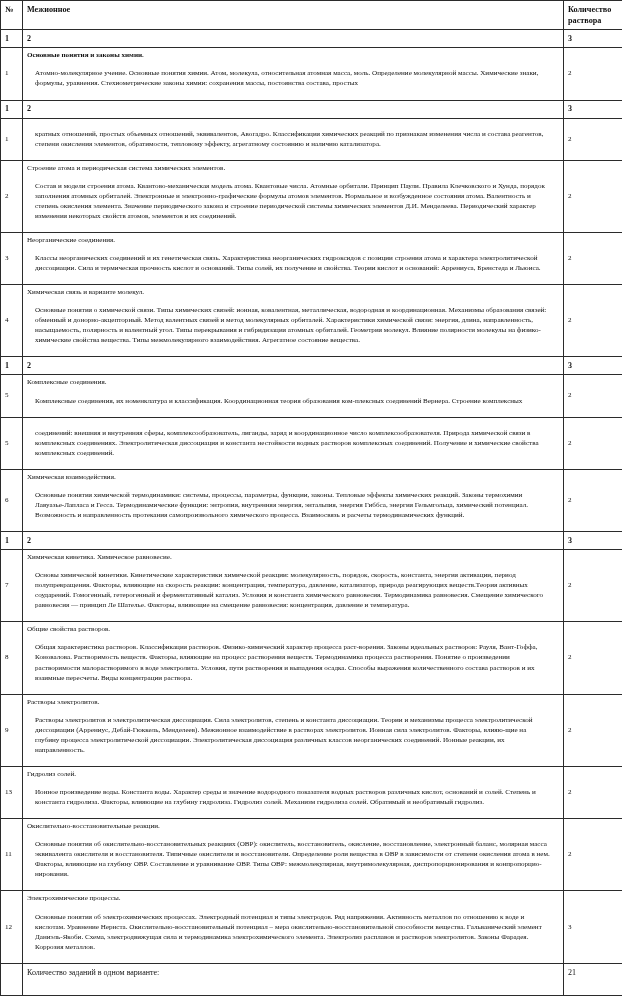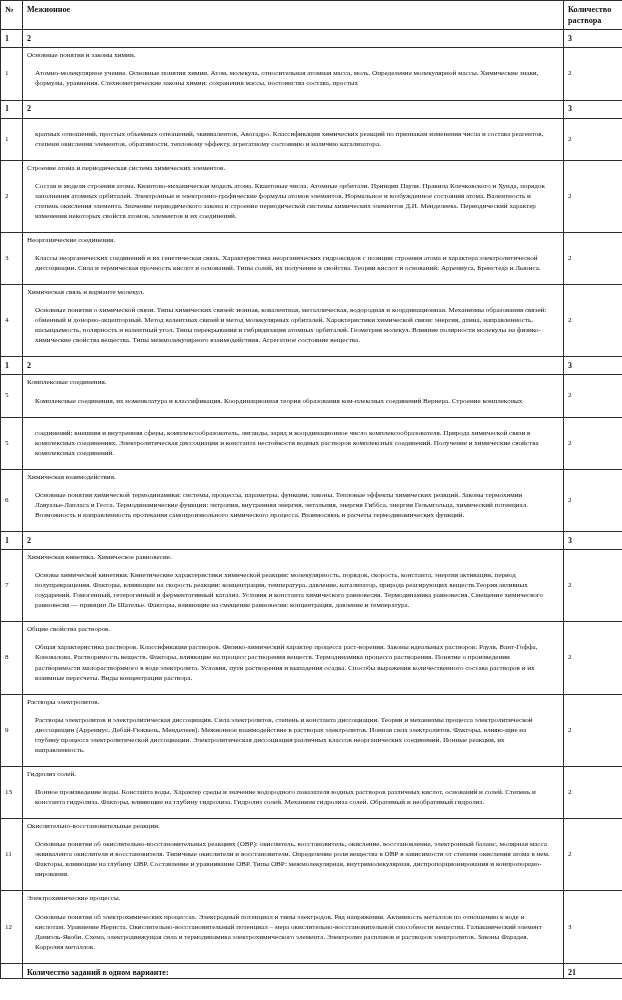--- a/index.html
+++ b/index.html
@@ -74,29 +74,29 @@
     font-size: 7.4px;
     vertical-align: middle;
     padding-left: 5px;
   }
   td.cell-body { vertical-align: top; }
 
   .topic-title {
     display: block;
     margin: 0 0 0.5px 0;
   }
-  .topic-title.bold { font-weight: normal; }
+  .topic-title.bold { font-weight: bold; }
   .topic-text { display: block; margin: 8px; }
 
   
   tr.total-row td {
-    font-weight: bold;
+    font-weight: normal;
     font-size: 8px;
     padding-top: 3px;
-    padding-bottom: 0;
+    padding-bottom: 17px;
     vertical-align: middle;
   }
   tr.total-row td.total-num { border-right: 1px solid #2b2b2b; }
 </style>
 </head>
 <body>
 
 <div class="sheet">
   <table class="spec-table">
     <colgroup>

